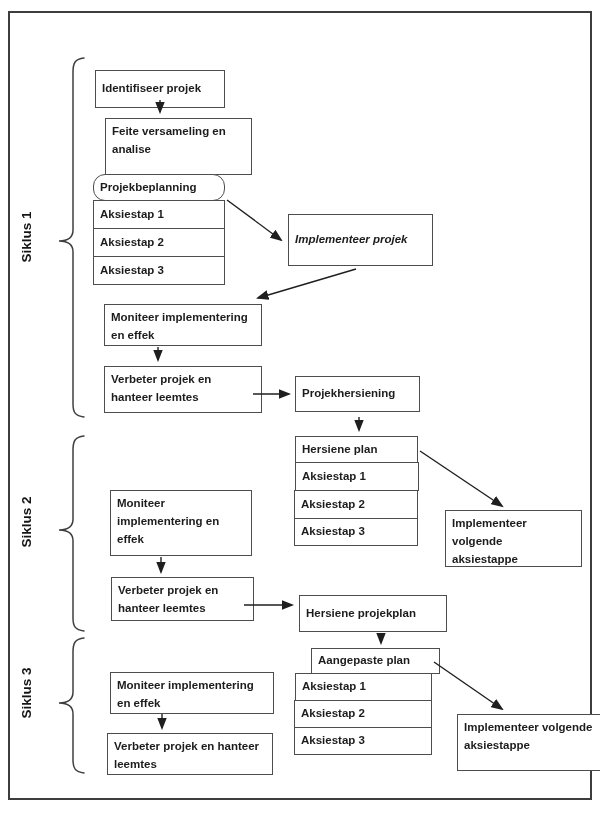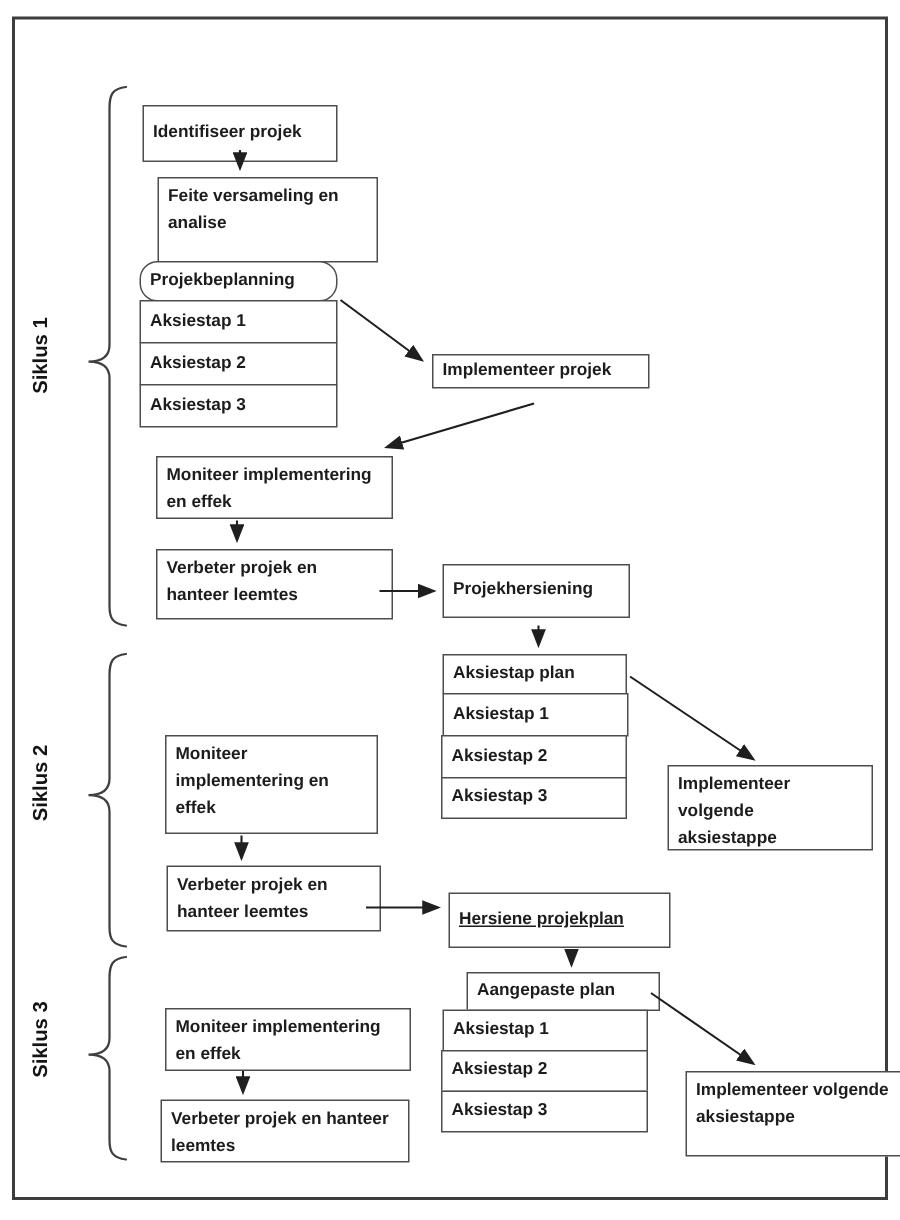--- a/index.html
+++ b/index.html
@@ -43,33 +43,33 @@
   <div class="cycle-label" style="left:-28px;top:227px;">Siklus 1</div>
   <div class="cycle-label" style="left:-28px;top:512px;">Siklus 2</div>
   <div class="cycle-label" style="left:-28px;top:683px;">Siklus 3</div>
 
   <div class="box" style="left:95px;top:70px;width:130px;height:38px;">Identifiseer projek</div>
   <div class="box top" style="left:93px;top:118px;width:147px;height:57px;">Feite versameling en analise</div>
   <div class="box" style="left:93px;top:174px;width:132px;height:27px;border-radius:12px;">Projekbeplanning</div>
   <div class="box" style="left:93px;top:200px;width:132px;height:29px;">Aksiestap 1</div>
   <div class="box" style="left:93px;top:228px;width:132px;height:29px;">Aksiestap 2</div>
   <div class="box" style="left:93px;top:256px;width:132px;height:29px;">Aksiestap 3</div>
-  <div class="box" style="left:288px;top:236px;width:145px;height:23px;">Implementeer projek</div>
+  <div class="box" style="left:288px;top:214px;width:145px;height:52px;font-style:italic;">Implementeer projek</div>
   <div class="box top" style="left:92px;top:304px;width:158px;height:42px;">Moniteer implementering en effek</div>
   <div class="box top" style="left:92px;top:366px;width:158px;height:47px;">Verbeter projek en hanteer leemtes</div>
   <div class="box" style="left:295px;top:376px;width:125px;height:36px;">Projekhersiening</div>
 
-  <div class="box" style="left:295px;top:436px;width:123px;height:27px;">Aksiestap plan</div>
+  <div class="box" style="left:295px;top:436px;width:123px;height:27px;">Hersiene plan</div>
   <div class="box" style="left:295px;top:462px;width:124px;height:29px;">Aksiestap 1</div>
   <div class="box" style="left:294px;top:490px;width:124px;height:29px;">Aksiestap 2</div>
   <div class="box" style="left:294px;top:518px;width:124px;height:28px;">Aksiestap 3</div>
   <div class="box top" style="left:433px;top:510px;width:137px;height:57px;padding-right:14px;">Implementeer volgende aksiestappe</div>
   <div class="box top" style="left:98px;top:490px;width:142px;height:66px;">Moniteer implementering en effek</div>
   <div class="box top" style="left:99px;top:577px;width:143px;height:44px;">Verbeter projek en hanteer leemtes</div>
-  <div class="box" style="left:299px;top:595px;width:148px;height:37px;text-decoration:underline;">Hersiene projekplan</div>
+  <div class="box" style="left:299px;top:595px;width:148px;height:37px;">Hersiene projekplan</div>
 
   <div class="box" style="left:311px;top:648px;width:129px;height:26px;">Aangepaste plan</div>
   <div class="box" style="left:295px;top:673px;width:137px;height:28px;">Aksiestap 1</div>
   <div class="box" style="left:294px;top:700px;width:138px;height:28px;">Aksiestap 2</div>
   <div class="box" style="left:294px;top:727px;width:138px;height:28px;">Aksiestap 3</div>
   <div class="box top" style="left:445px;top:714px;width:145px;height:57px;">Implementeer volgende aksiestappe</div>
   <div class="box top" style="left:98px;top:672px;width:164px;height:42px;">Moniteer implementering en effek</div>
   <div class="box top" style="left:95px;top:733px;width:166px;height:42px;padding-right:3px;">Verbeter projek en hanteer leemtes</div>
 
   <svg class="overlay" width="600" height="813" viewBox="0 0 600 813">

